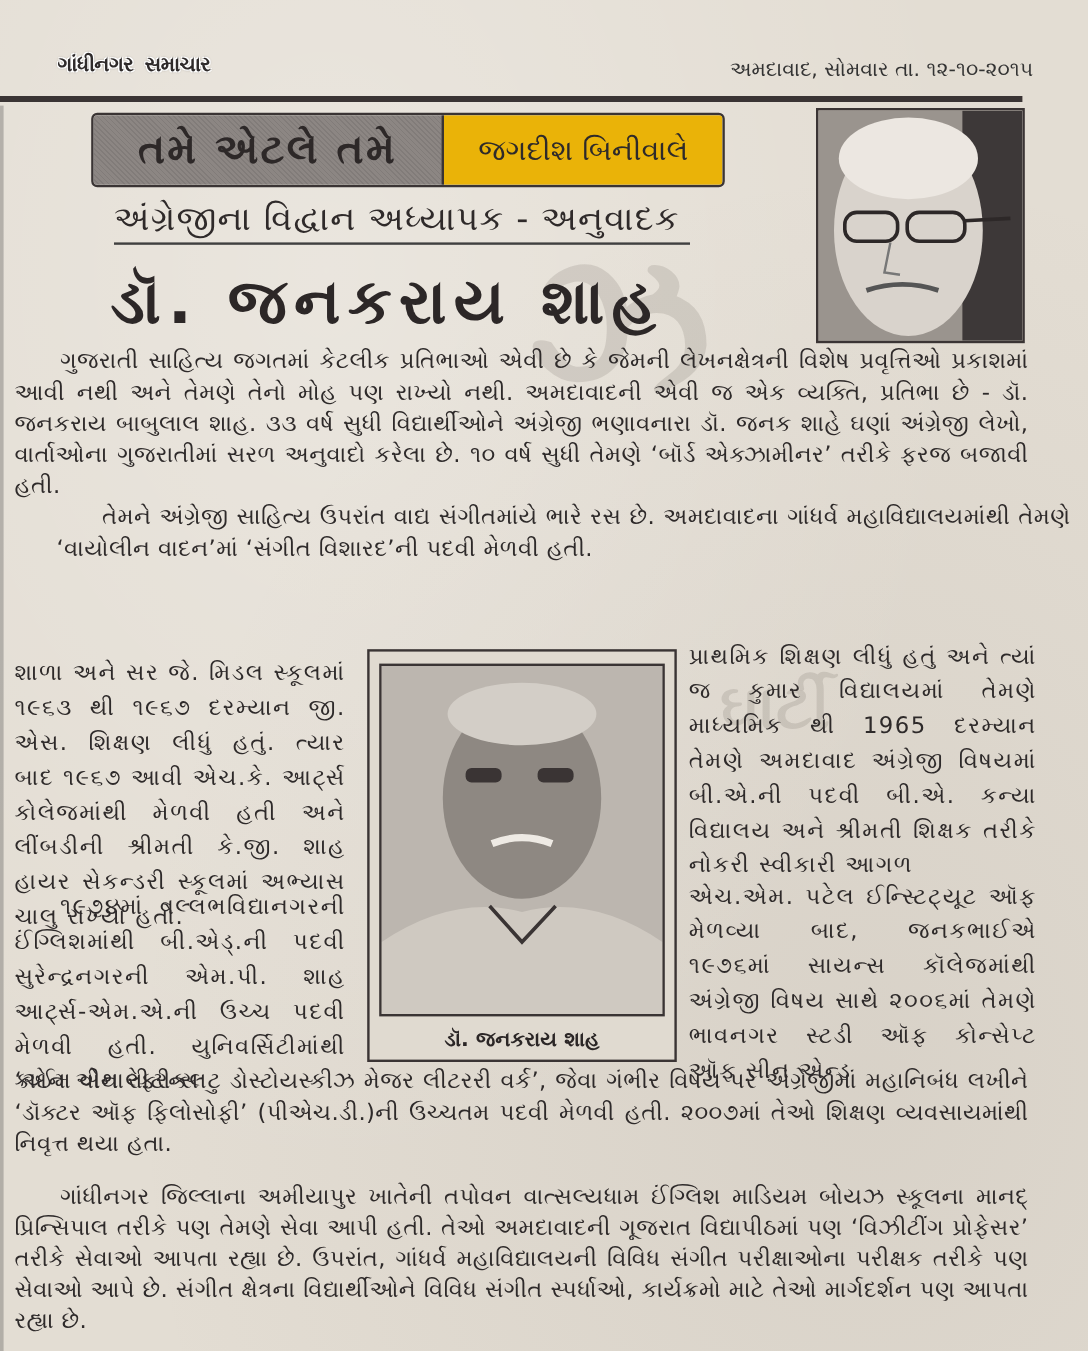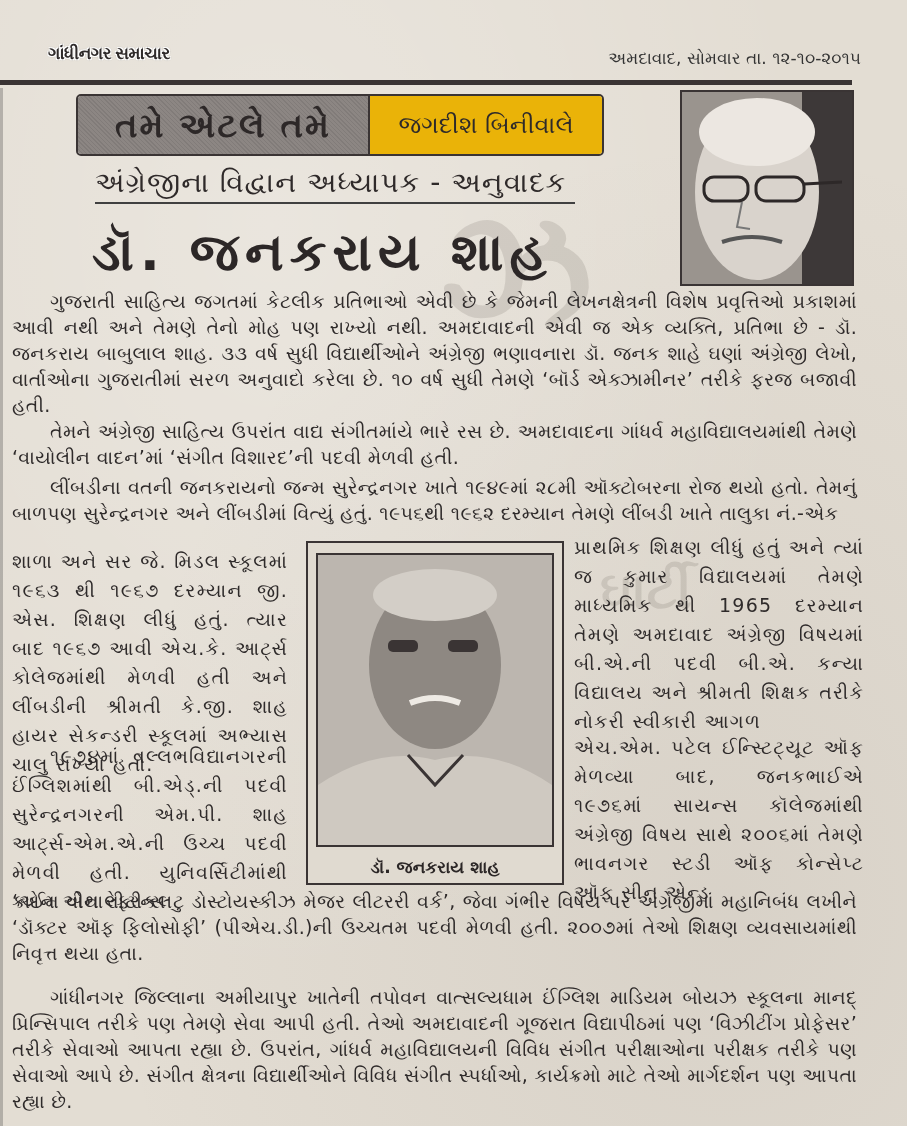--- a/index.html
+++ b/index.html
@@ -11,21 +11,21 @@
       radial-gradient(ellipse at 80% 80%, rgba(120,110,100,0.10), transparent 60%);
     font-family: "DejaVu Sans", sans-serif;
     color: #2e2a2a;
     position: relative;
   }
   .page { position: absolute; inset: 0; }
 
   
   .masthead { position: absolute; left: 48px; top: 44px; width: 160px; height: 32px; }
   .masthead-logo {
-    font-family: Liberation Sans, sans-serif; font-weight: bold; font-size: 17px;
+    font-family: Liberation Mono, monospace; font-weight: bold; font-size: 17px;
     color: #2f2b2b; letter-spacing: -0.5px;
     text-shadow: 1px 1px 0 #fff, -1px -1px 0 #fff, 1px -1px 0 #fff, -1px 1px 0 #fff, 0 0 2px #222;
   }
   .dateline {
     position: absolute; right: 46px; top: 48px;
     font-size: 17px; color: #333;
   }
   .rule-thick { position: absolute; left: 0; top: 80px; width: 852px; height: 5px; background: #3a3434; }
   .rule-vert { position: absolute; left: 0; top: 88px; width: 3px; height: 1038px; background: #555; opacity: .35; }
 
@@ -122,22 +122,21 @@
       <ellipse cx="75" cy="40" rx="58" ry="34" fill="#ece7e1"></ellipse>
       <rect x="22" y="85" width="44" height="24" rx="10" fill="none" stroke="#2d2828" stroke-width="3"></rect>
       <rect x="74" y="85" width="48" height="24" rx="10" fill="none" stroke="#2d2828" stroke-width="3"></rect>
       <line x1="122" y1="92" x2="160" y2="90" stroke="#2d2828" stroke-width="3"></line>
       <path d="M40 150 Q70 140 100 150" stroke="#555" stroke-width="4" fill="none"></path>
       <path d="M60 110 L55 135 L68 137" stroke="#777" stroke-width="2" fill="none"></path>
     </svg>
   </div>
 
   <div class="p full indent" style="top:288px;">ગુજરાતી સાહિત્ય જગતમાં કેટલીક પ્રતિભાઓ એવી છે કે જેમની લેખનક્ષેત્રની વિશેષ પ્રવૃત્તિઓ પ્રકાશમાં આવી નથી અને તેમણે તેનો મોહ પણ રાખ્યો નથી. અમદાવાદની એવી જ એક વ્યક્તિ, પ્રતિભા છે - ડૉ. જનકરાય બાબુલાલ શાહ. ૩૩ વર્ષ સુધી વિદ્યાર્થીઓને અંગ્રેજી ભણાવનારા ડૉ. જનક શાહે ઘણાં અંગ્રેજી લેખો, વાર્તાઓના ગુજરાતીમાં સરળ અનુવાદો કરેલા છે. ૧૦ વર્ષ સુધી તેમણે ‘બૉર્ડ એક્ઝામીનર’ તરીકે ફરજ બજાવી હતી.</div>
-  <div class="p full indent" style="top:418px;">તેમને અંગ્રેજી સાહિત્ય ઉપરાંત વાદ્ય સંગીતમાંયે ભારે રસ છે. અમદાવાદના ગાંધર્વ મહાવિદ્યાલયમાંથી તેમણે ‘વાયોલીન વાદન’માં ‘સંગીત વિશારદ’ની પદવી મેળવી હતી.</div>
-  <div class="p full indent" style="top:474px;">લીંબડીના વતની જનકરાયનો જન્મ સુરેન્દ્રનગર ખાતે ૧૯૪૯માં ૨૮મી ઑક્ટોબરના રોજ થયો હતો. તેમનું બાળપણ સુરેન્દ્રનગર અને લીંબડીમાં વિત્યું હતું. ૧૯૫૬થી ૧૯૬૨ દરમ્યાન તેમણે લીંબડી ખાતે તાલુકા નં.-એક</div>
+  <div class="p full indent" style="top:418px;margin-left:35px;">તેમને અંગ્રેજી સાહિત્ય ઉપરાંત વાદ્ય સંગીતમાંયે ભારે રસ છે. અમદાવાદના ગાંધર્વ મહાવિદ્યાલયમાંથી તેમણે ‘વાયોલીન વાદન’માં ‘સંગીત વિશારદ’ની પદવી મેળવી હતી.</div>
 
   <div class="p colL" style="top:533px;margin-top:14px;">શાળા અને સર જે. મિડલ સ્કૂલમાં ૧૯૬૩ થી ૧૯૬૭ દરમ્યાન જી. એસ. શિક્ષણ લીધું હતું. ત્યાર બાદ ૧૯૬૭ આવી એચ.કે. આર્ટ્સ કોલેજમાંથી મેળવી હતી અને લીંબડીની શ્રીમતી કે.જી. શાહ હાયર સેકન્ડરી સ્કૂલમાં અભ્યાસ ચાલુ રાખ્યો હતો.</div>
   <div class="p colL indent" style="top:742px;">૧૯૭૪માં વલ્લભવિદ્યાનગરની ઈંગ્લિશમાંથી બી.એડ્.ની પદવી સુરેન્દ્રનગરની એમ.પી. શાહ આર્ટ્સ-એમ.એ.ની ઉચ્ચ પદવી મેળવી હતી. યુનિવર્સિટીમાંથી ‘એન એનાલીટીકલ</div>
 
   <div class="photo-mid">
     <div class="frame">
       <svg viewBox="0 0 234 290" width="234" height="290">
         <rect width="234" height="290" fill="#bcb6af"></rect>
         <path d="M0 230 Q60 190 117 205 Q175 190 234 230 L234 290 L0 290 Z" fill="#cfc9c1"></path>
         <ellipse cx="117" cy="110" rx="66" ry="84" fill="#8e8882"></ellipse>

